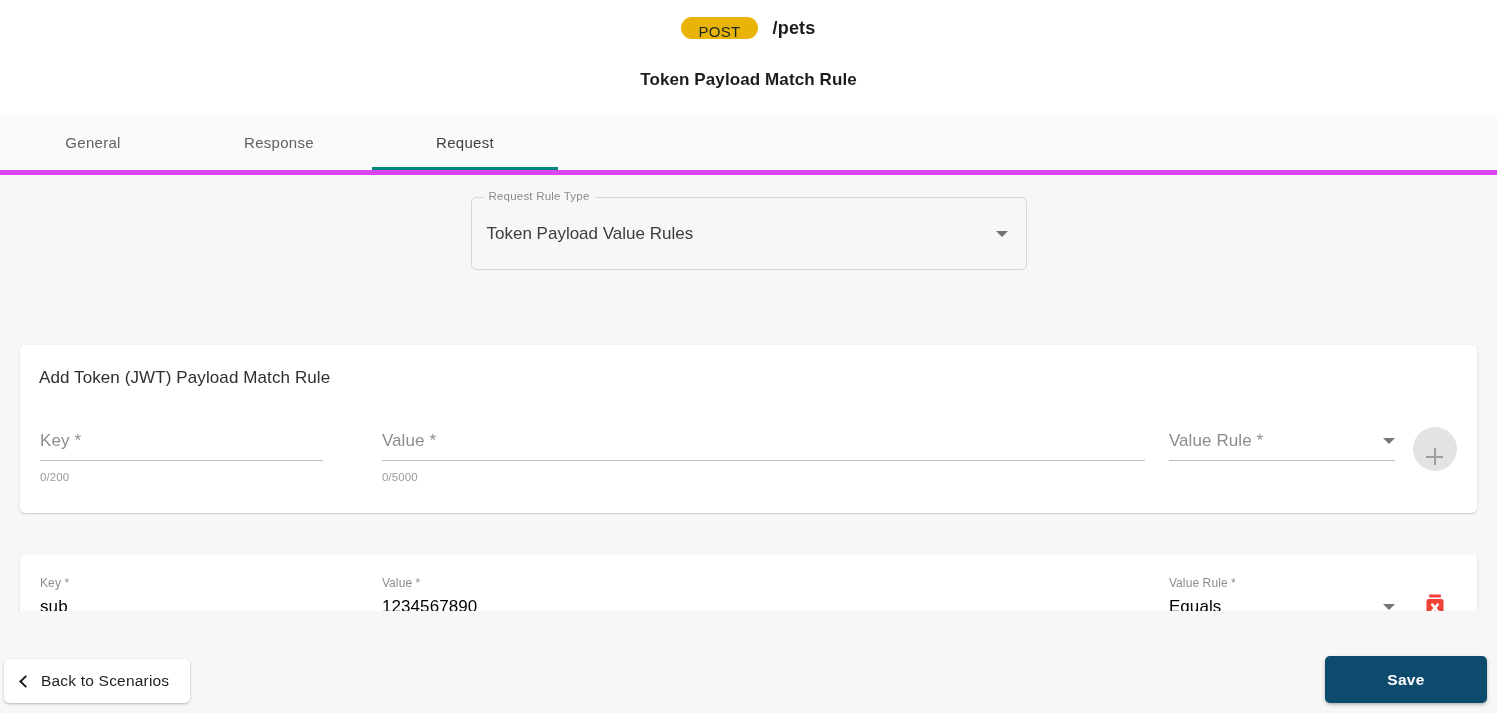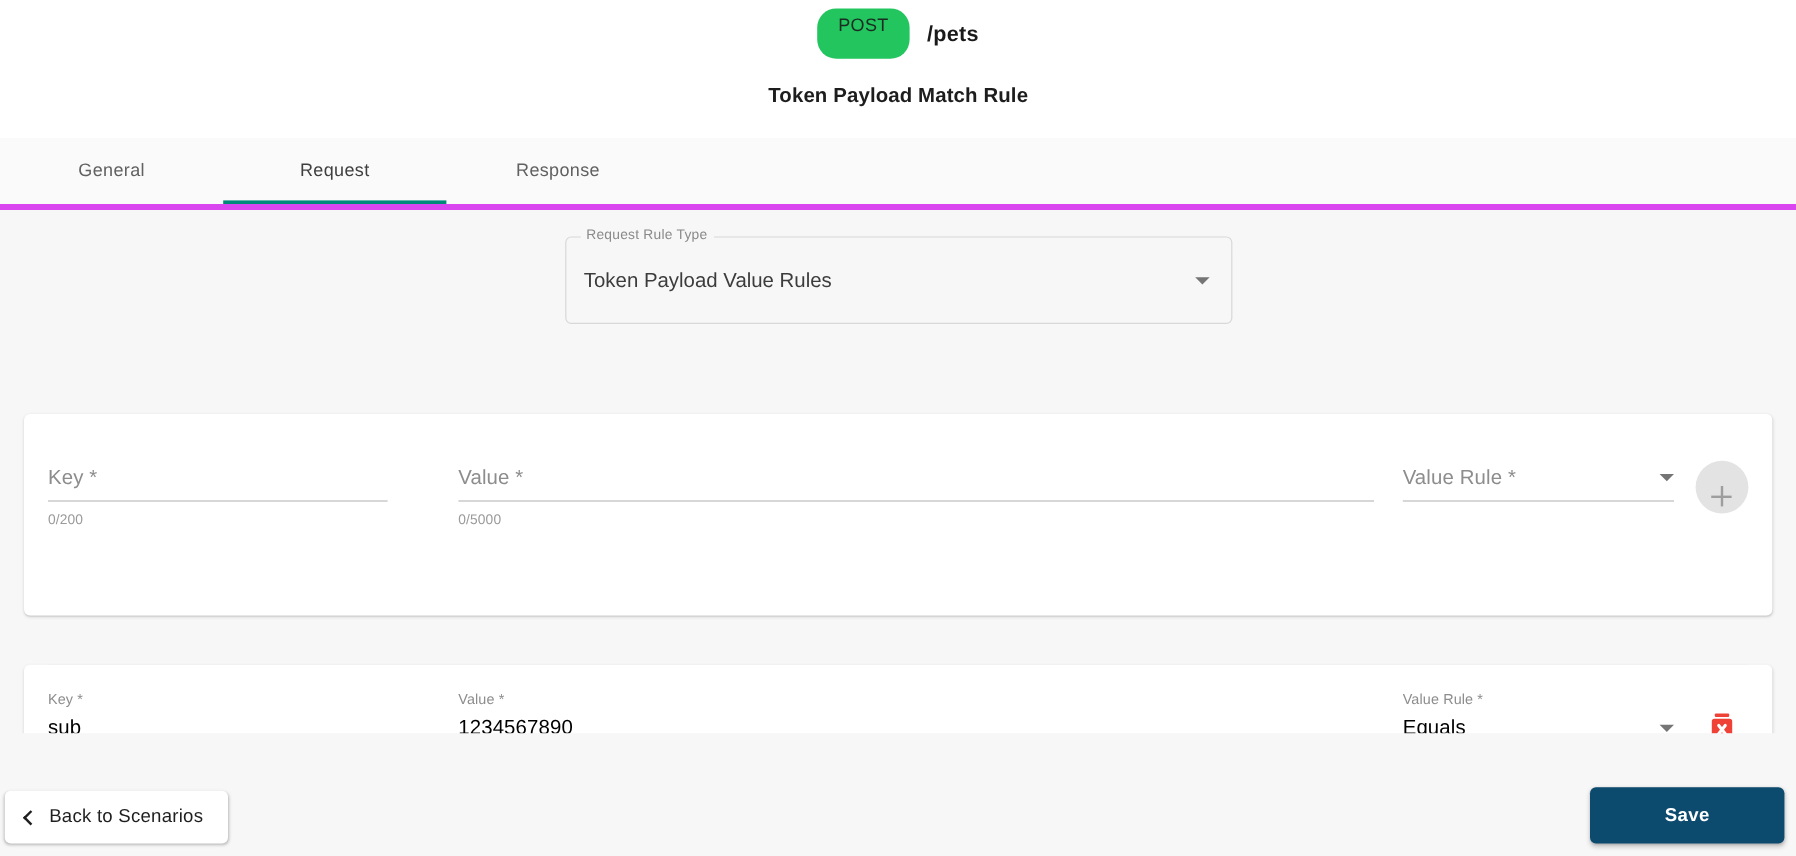--- a/index.html
+++ b/index.html
@@ -36,27 +36,27 @@
   .endpoint-row {
     display: flex;
     align-items: center;
     justify-content: center;
     gap: 15px;
     padding-top: 8px;
     height: 48px;
   }
 
   .method-badge {
-    background: #22c55e;
+    background: #eab308;
     color: #1b2b22;
     font-size: 15px;
     font-weight: 500;
     letter-spacing: .3px;
     border-radius: 16px;
-    padding: 7px 17px 20px;
+    padding: 7px 17px 0;
     line-height: 1;
   }
 
   .endpoint-path {
     font-size: 18px;
     font-weight: bold;
     color: #1a1a1a;
     letter-spacing: .2px;
   }
 
@@ -349,35 +349,36 @@
   <div class="header">
     <div class="endpoint-row">
       <span class="method-badge">POST</span>
       <span class="endpoint-path">/pets</span>
     </div>
     <div class="page-title">Token Payload Match Rule</div>
   </div>
 
   <div class="tabbar">
     <div class="tab">General</div>
+    <div class="tab">Response</div>
     <div class="tab active">Request</div>
-    <div class="tab">Response</div>
   </div>
 
   <div class="content">
 
     <div class="rule-type-wrap">
       <div class="outlined-select">
         <span class="notch-label">Request Rule Type</span>
         <span class="sel-value">Token Payload Value Rules</span>
         <span class="caret"></span>
       </div>
     </div>
 
     <div class="card card-add">
+      <div class="card-title">Add Token (JWT) Payload Match Rule</div>
 
       <div class="field-row">
 
         <div class="field key">
           <div class="field-placeholder">Key *</div>
           <div class="field-underline"></div>
           <div class="field-counter">0/200</div>
         </div>
 
         <div class="field value">

